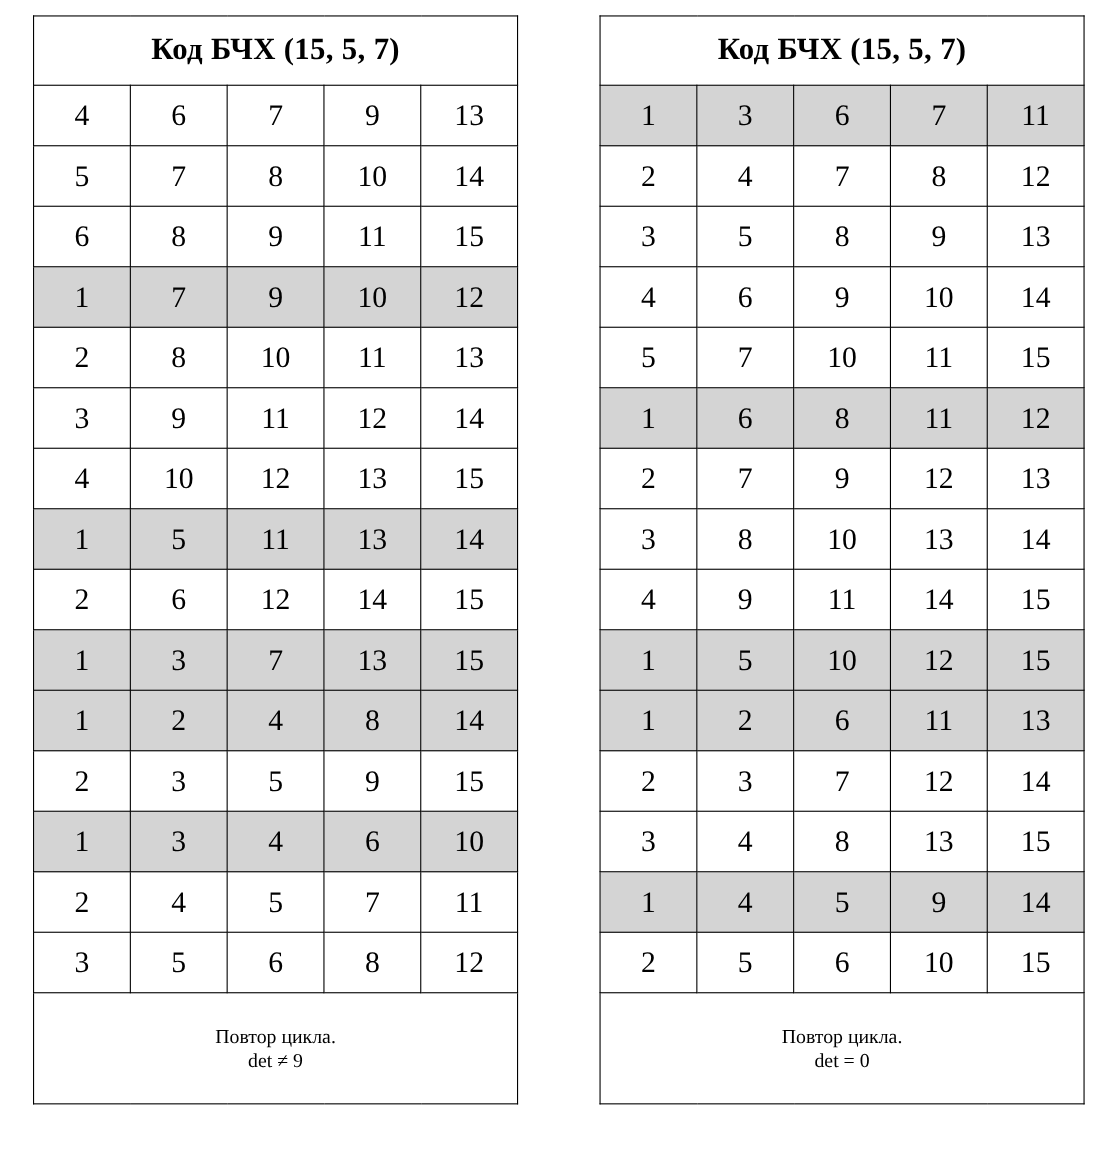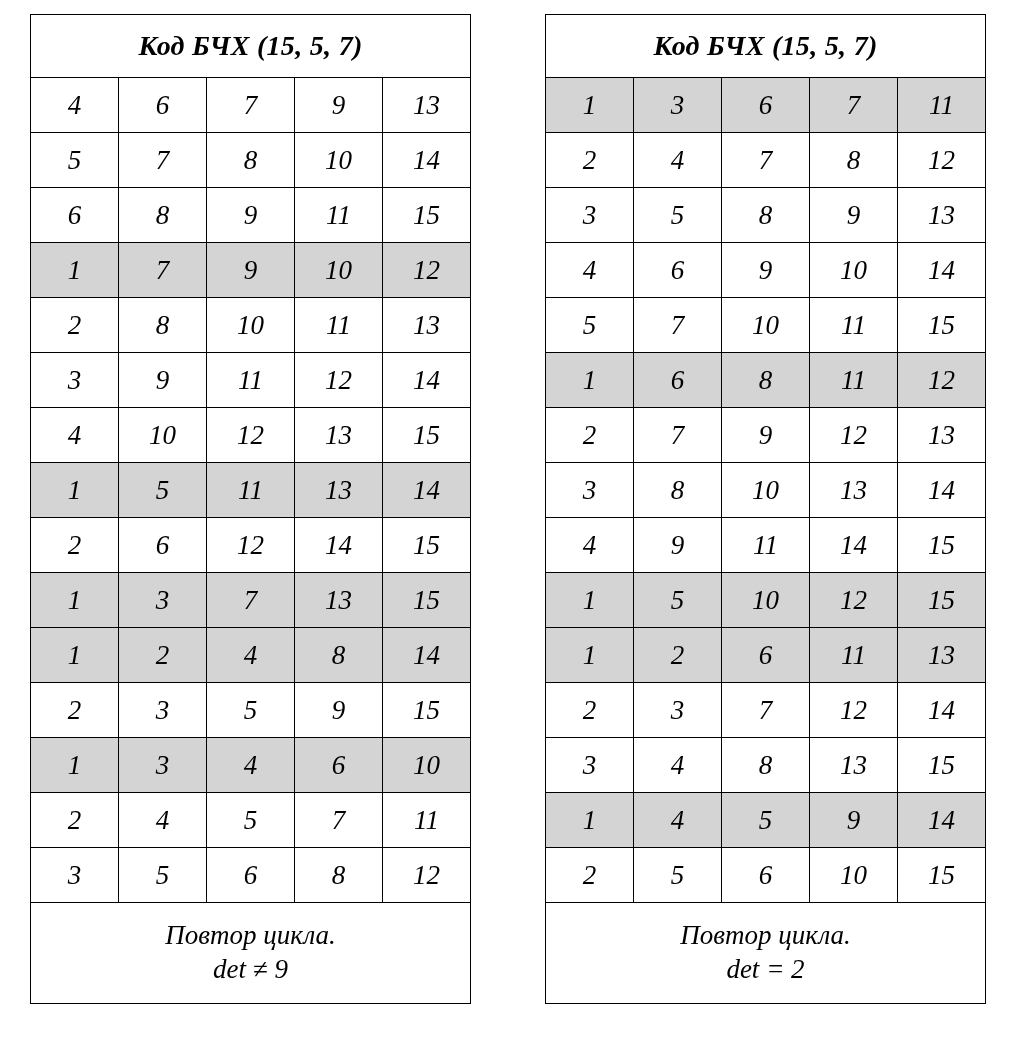--- a/index.html
+++ b/index.html
@@ -20,21 +20,20 @@
     height: 1059px;
     box-sizing: border-box;
   }
   .tables-row {
     display: flex;
     flex-direction: row;
     align-items: flex-start;
     gap: 74px;
     padding: 14px 0 0 30px;
     box-sizing: border-box;
-    font-style: italic;
   }
   .tbl-wrap {
     width: 441px;
   }
   table.bch {
     border-collapse: collapse;
     table-layout: fixed;
     width: 441px;
     background: #ffffff;
   }
@@ -53,21 +52,21 @@
     font-weight: bold;
     font-size: 28px;
     height: 62px;
     letter-spacing: 0.3px;
   }
   table.bch td.shaded {
     background: #d4d4d4;
   }
   table.bch td.footer {
     height: 92px;
-    font-size: 27px;
+    font-size: 18px;
     line-height: 1.25;
     padding: 4px 16px;
   }
   .footer-l1 { display: block; }
   .footer-l2 { display: block; }
   .col { width: 20%; }
 </style>
 </head>
 <body>
 
@@ -320,21 +319,21 @@
           <tr>
             <td>2</td>
             <td>5</td>
             <td>6</td>
             <td>10</td>
             <td>15</td>
           </tr>
           <tr>
             <td class="footer" colspan="5">
               <span class="footer-l1">Повтор цикла.</span>
-              <span class="footer-l2">det = 2</span>
+              <span class="footer-l2">det = 0</span>
             </td>
           </tr>
         </tbody>
       </table>
     </div>
 
   </div>
 </div>
 
 </body></html>

